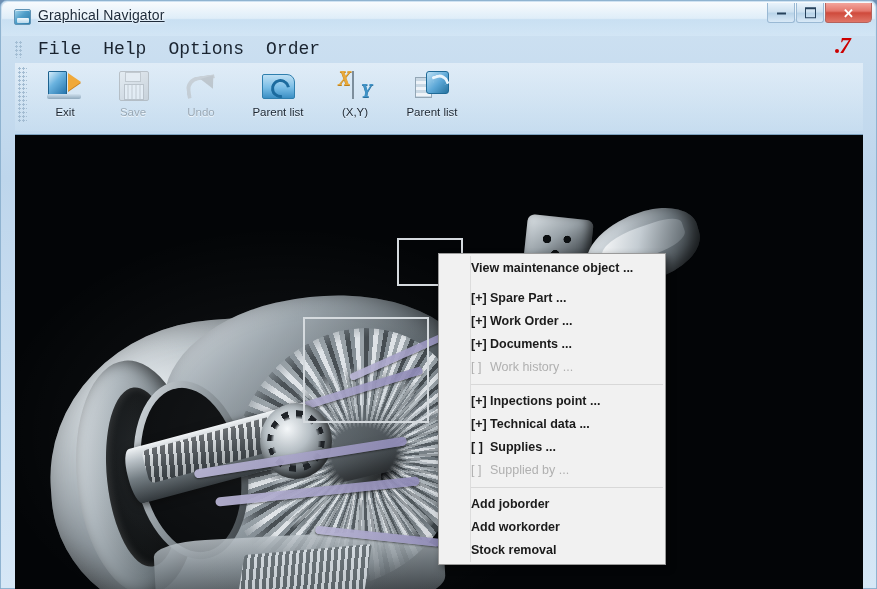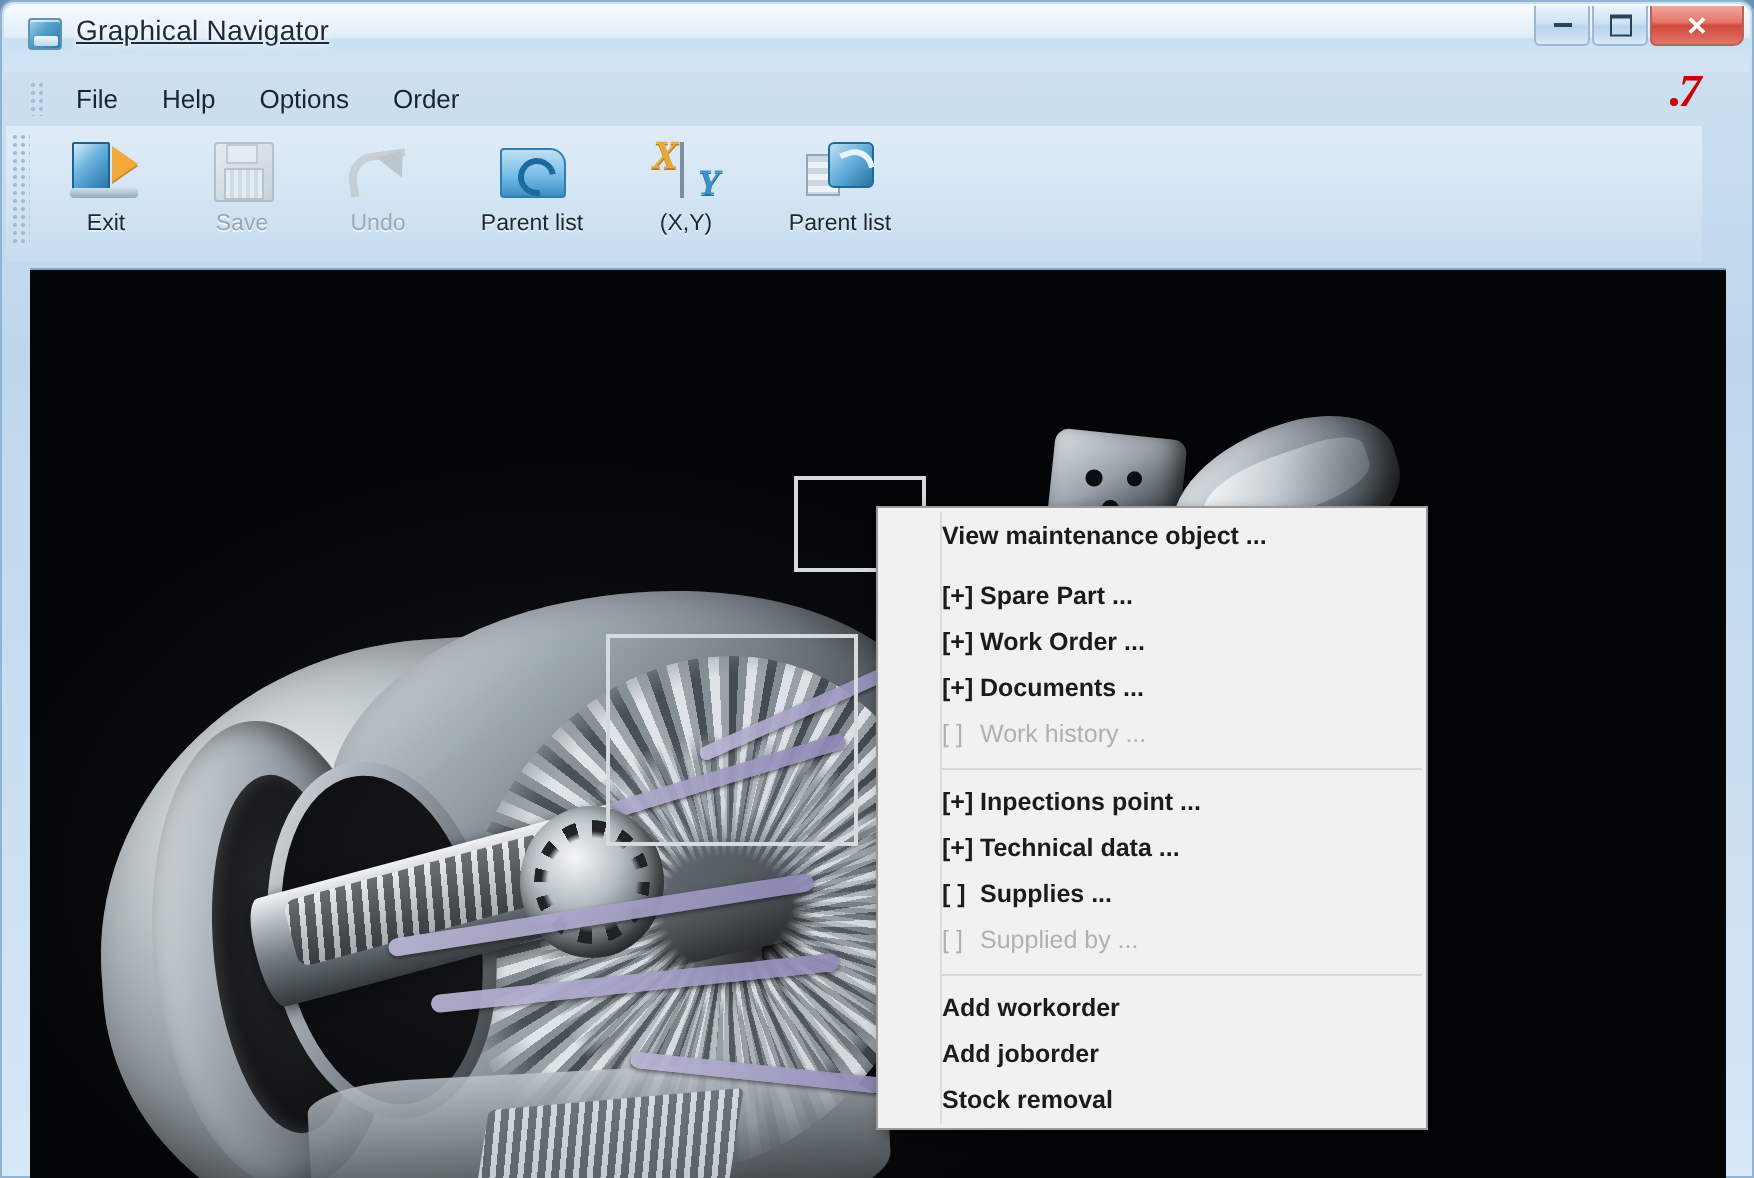--- a/index.html
+++ b/index.html
@@ -104,43 +104,43 @@
     z-index: 4;
     display: flex; align-items: center;
   }
   #menu-grip {
     width: 8px; height: 17px; margin-right: 4px;
     background-image: radial-gradient(circle at 1.5px 1.5px, #9db8cf 1px, transparent 1.1px);
     background-size: 4px 4px;
     opacity: 0.85;
   }
   .menu-item {
-    font-size: 13px; color: #1a2430;
+    font-size: 18px; color: #1a2430;
     padding: 2px 11px;
-    cursor: default; white-space: nowrap;
+    cursor: default; white-space: nowrap; font-family: Liberation Mono, monospace;
   }
 
   #logo7 {
     position: absolute; right: 14px; top: 31px;
     width: 34px; height: 28px;
     font-size: 23px; font-weight: bold; font-style: italic;
     color: #cc0000; text-align: center; line-height: 28px;
     font-family: "Liberation Serif", serif;
     z-index: 5;
   }
   #logo7::before {
     content: "";
     position: absolute; left: 7px; bottom: 7px;
     width: 4px; height: 4px; border-radius: 50%;
     background: #cc0000;
   }
 
   
   #toolbar {
-    position: absolute; left: 2px; top: 62px;
+    position: absolute; left: 14px; top: 62px;
     width: 848px; height: 68px;
     z-index: 4;
     display: flex; align-items: flex-start;
     background: linear-gradient(to bottom, rgba(242,248,253,0.55), rgba(205,226,242,0.4));
     text-align: center;
   }
   #tb-grip {
     width: 9px; height: 56px; margin: 4px 4px 0 3px;
     background-image: radial-gradient(circle at 1.5px 1.5px, #a3bcd2 1px, transparent 1.1px);
     background-size: 4px 4px;
@@ -456,21 +456,21 @@
     border: 2px solid #d5dade;
     background: transparent;
     cursor: pointer;
     z-index: 6;
   }
 
   
   #ctxmenu {
     position: absolute;
     left: 437px; top: 252px;
-    width: 276px;
+    width: 228px;
     background: #f1f1f1;
     border: 1px solid #9a9a9a;
     box-shadow: 3px 3px 7px rgba(0,0,0,0.45);
     padding: 3px 0 2px 0;
     z-index: 40;
     font-size: 13px;
   }
   #ctxmenu::before {
     content: "";
     position: absolute; left: 31px; top: 2px; bottom: 2px;
@@ -608,18 +608,18 @@
       <div class="ctx-item"><span class="prefix">[+]</span><span>Spare Part ...</span></div>
       <div class="ctx-item"><span class="prefix">[+]</span><span>Work Order ...</span></div>
       <div class="ctx-item"><span class="prefix">[+]</span><span>Documents ...</span></div>
       <div class="ctx-item disabled"><span class="prefix">[ ]</span><span>Work history ...</span></div>
       <div class="ctx-sep"></div>
       <div class="ctx-item"><span class="prefix">[+]</span><span>Inpections point ...</span></div>
       <div class="ctx-item"><span class="prefix">[+]</span><span>Technical data ...</span></div>
       <div class="ctx-item"><span class="prefix">[ ]</span><span>Supplies ...</span></div>
       <div class="ctx-item disabled"><span class="prefix">[ ]</span><span>Supplied by ...</span></div>
       <div class="ctx-sep"></div>
+      <div class="ctx-item"><span>Add joborder</span></div>
       <div class="ctx-item"><span>Add workorder</span></div>
-      <div class="ctx-item"><span>Add joborder</span></div>
       <div class="ctx-item"><span>Stock removal</span></div>
     </div>
 
 </div>
 
 </body></html>

